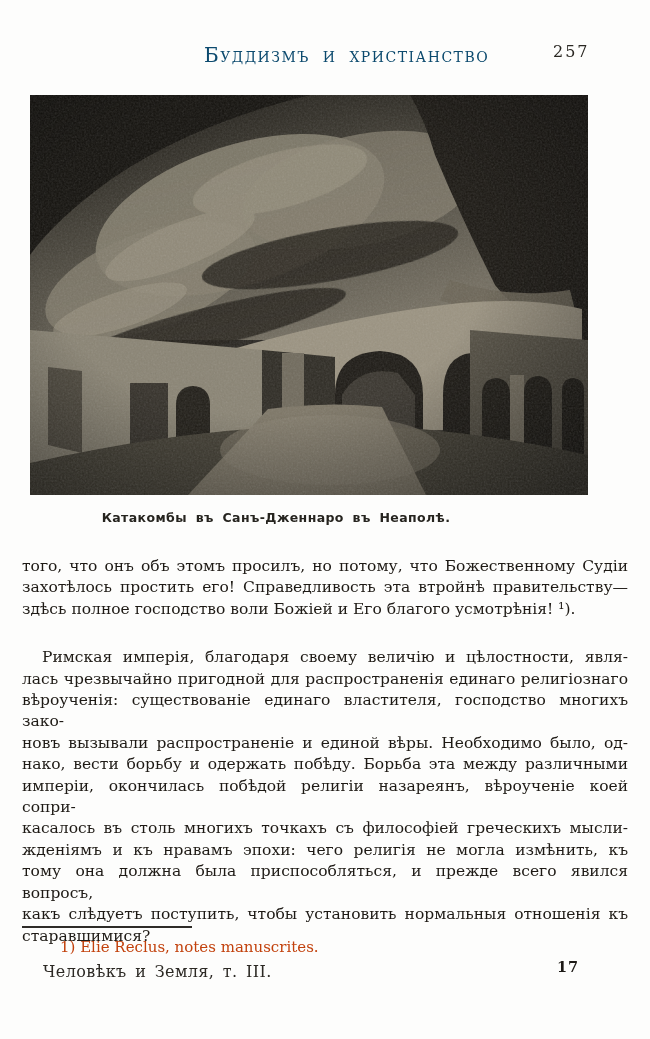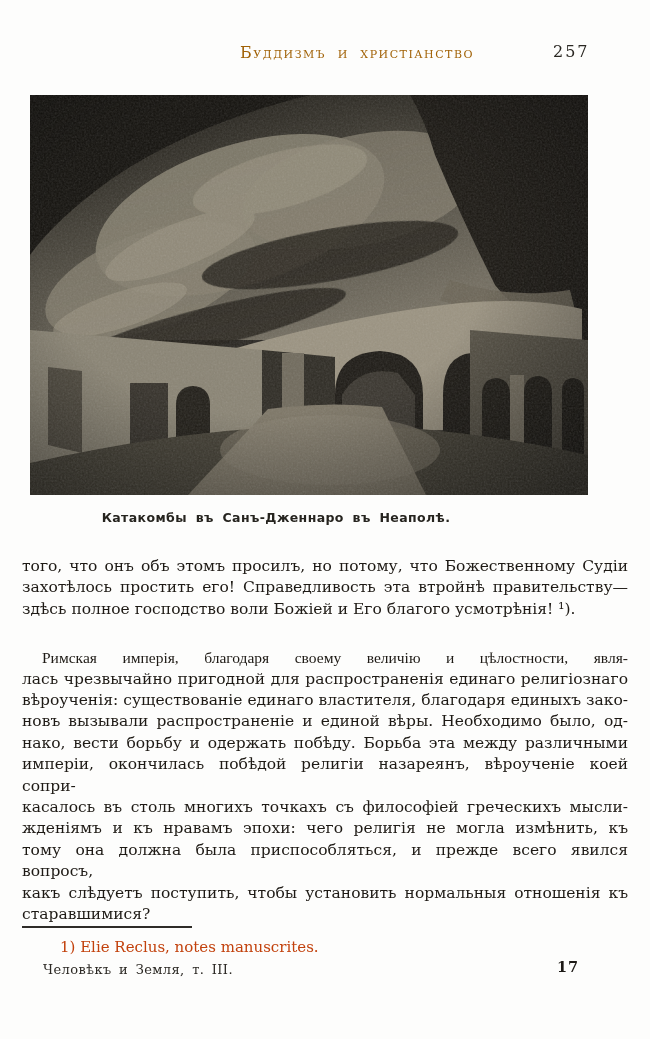--- a/index.html
+++ b/index.html
@@ -10,22 +10,22 @@
     color:#211d18;
     position:relative;
     overflow:hidden;
   }
   .page{position:absolute;inset:0;background:#fdfdfc;}
 
   
   .running-title{
     position:absolute;left:204px;top:43px;
     font-variant:small-caps;
-    font-size:16px;letter-spacing:1.5px;word-spacing:5px;
-    color:#a16207;white-space:nowrap;margin-left:36px;
+    font-size:20px;letter-spacing:1.5px;word-spacing:5px;
+    color:#0c4a6e;white-space:nowrap;
   }
   .page-number{
     position:absolute;left:553px;top:42px;
     font-size:16px;letter-spacing:2px;color:#2a2722;
   }
 
   
   .photo{
     position:absolute;left:30px;top:95px;width:558px;height:400px;
     overflow:hidden;background:#26231e;
@@ -46,37 +46,37 @@
     color:#1e1a15;
   }
   .paragraph{margin:0;}
   .paragraph + .paragraph{margin-top:27px;}
   .line{
     text-align:justify;
     text-align-last:justify;
     white-space:normal;
   }
   .line.last{text-align-last:left;}
-  .line.indent{text-indent:20px;font-family:Liberation Serif, serif;}
+  .line.indent{text-indent:20px;}
 
   
   .footnote-rule{
     position:absolute;left:22px;top:926px;width:170px;height:2px;
     background:#2e2c28;
   }
   .footnote{
     position:absolute;left:22px;top:938px;width:606px;
     padding-left:38px;box-sizing:border-box;
     font-size:15px;color:#c2410c;
   }
 
   
   .footer-edition{
     position:absolute;left:43px;top:962px;
-    font-size:13px;letter-spacing:.4px;word-spacing:3px;color:#2c2924;
+    font-size:16px;letter-spacing:.4px;word-spacing:3px;color:#2c2924;
   }
   .footer-signature{
     position:absolute;left:528px;top:958px;
     font-size:14.5px;font-weight:bold;letter-spacing:1px;color:#1d1a16;margin-left:29px;
   }
 </style>
 </head>
 <body>
 
 <div class="page">
@@ -161,21 +161,21 @@
 
   <div class="body-text">
     <div class="paragraph">
         <div class="line">того, что онъ объ этомъ просилъ, но потому, что Божественному Судіи</div>
         <div class="line">захотѣлось простить его! Справедливость эта втройнѣ правительству—</div>
         <div class="line last">здѣсь полное господство воли Божіей и Его благого усмотрѣнія! ¹).</div>
       </div>
     <div class="paragraph">
         <div class="line indent">Римская имперія, благодаря своему величію и цѣлостности, явля-</div>
         <div class="line">лась чрезвычайно пригодной для распространенія единаго религіознаго</div>
-        <div class="line">вѣроученія: существованіе единаго властителя, благодаря единыхъ зако-</div>
+        <div class="line">вѣроученія: существованіе единаго властителя, господство многихъ зако-</div>
         <div class="line">новъ вызывали распространеніе и единой вѣры. Необходимо было, од-</div>
         <div class="line">нако, вести борьбу и одержать побѣду. Борьба эта между различными</div>
         <div class="line">имперіи, окончилась побѣдой религіи назареянъ, вѣроученіе коей сопри-</div>
         <div class="line">касалось въ столь многихъ точкахъ съ философіей греческихъ мысли-</div>
         <div class="line">жденіямъ и къ нравамъ эпохи: чего религія не могла измѣнить, къ</div>
         <div class="line">тому она должна была приспособляться, и прежде всего явился вопросъ,</div>
         <div class="line">какъ слѣдуетъ поступить, чтобы установить нормальныя отношенія къ</div>
         <div class="line last">старавшимися?</div>
       </div>
   </div>

